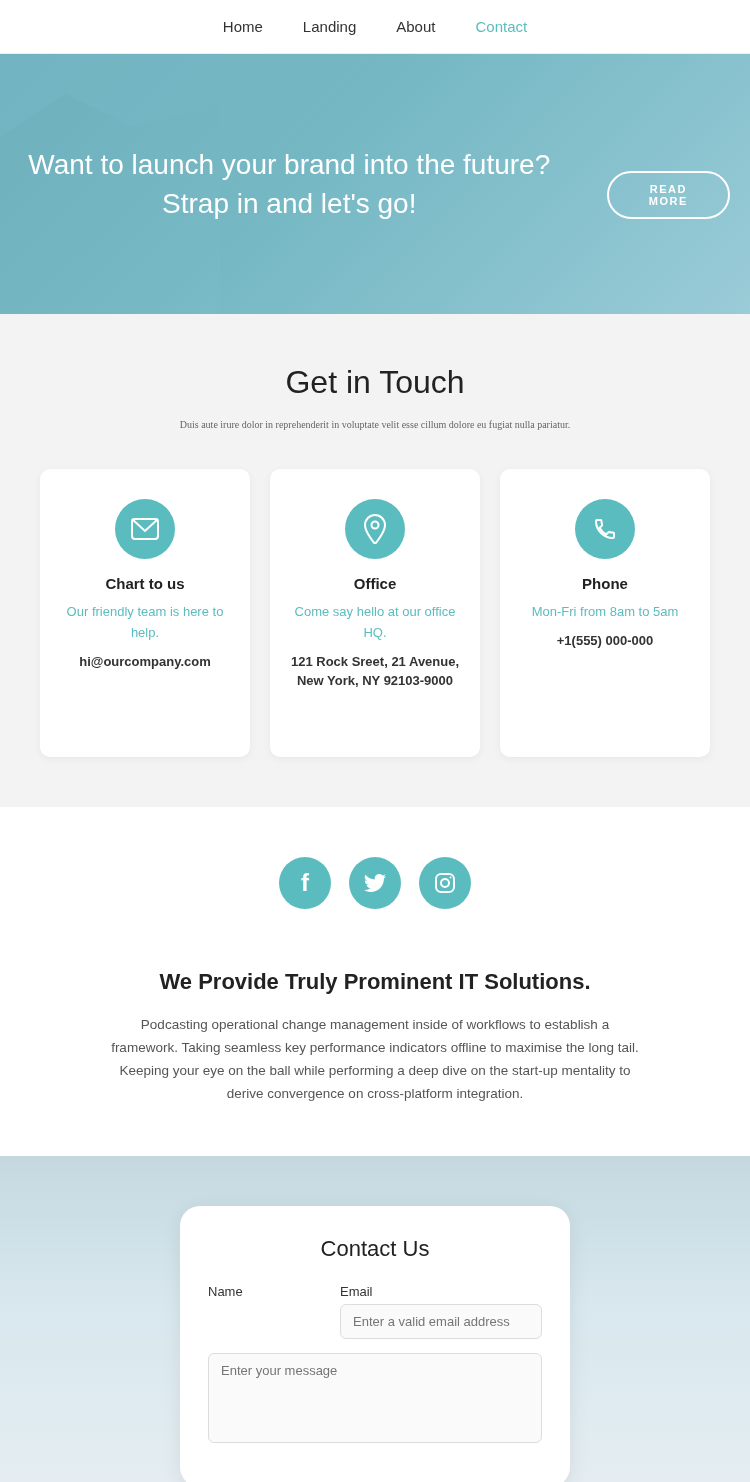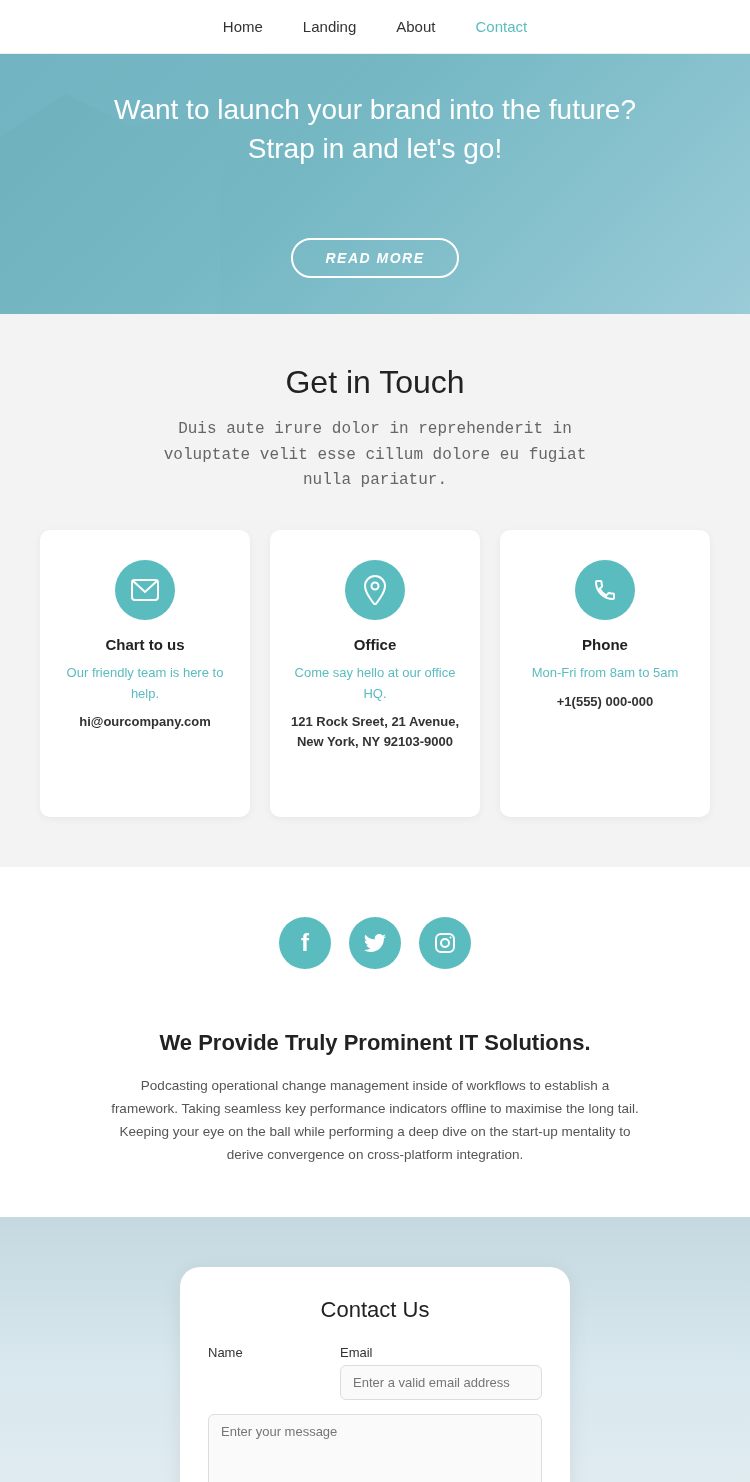--- a/index.html
+++ b/index.html
@@ -15,21 +15,21 @@
       text-decoration: none; color: #333; font-size: 15px;
       font-family: Arial, sans-serif;
     }
     nav a.active { color: #5bbcbf; }
 
     
     .hero {
       width: 750px; height: 260px;
       background: linear-gradient(135deg, #a8d8e0 0%, #7bc5cc 40%, #b0d8e8 100%);
       position: relative; overflow: hidden;
-      display: flex; flex-direction: column;
+      display: flex; flex-direction: row;
       align-items: center; justify-content: center; text-align: center;
       padding: 20px;
       gap: 48px;
     }
     .hero::before {
       content: '';
       position: absolute; top: 0; left: 0; width: 100%; height: 100%;
       background: linear-gradient(135deg, rgba(100,170,185,0.8) 0%, rgba(140,195,205,0.6) 100%);
     }
     
@@ -44,38 +44,38 @@
       position: relative; color: #fff;
       font-size: 28px; font-weight: normal;
       line-height: 1.4; max-width: 560px;
       font-family: Arial, sans-serif;
     }
     .hero-btn {
       position: relative; margin-top: 22px;
       border: 2px solid #fff; border-radius: 30px;
       padding: 10px 32px; color: #fff;
       background: transparent; cursor: pointer;
-      font-size: 14px; letter-spacing: 1.5px;
-      font-family: Arial, sans-serif; font-weight: bold; font-style: italic;
+      font-size: 11px; letter-spacing: 1.5px;
+      font-family: Arial, sans-serif; font-weight: bold;
     }
 
     
     .get-in-touch {
       background: #f3f3f3; padding: 50px 40px;
       text-align: center;
     }
     .get-in-touch h2 {
       font-size: 32px; font-weight: normal;
       color: #222; margin-bottom: 16px;
       font-family: Arial, sans-serif;
     }
     .get-in-touch p {
-      color: #666; font-size: 16px; line-height: 1.6;
+      color: #666; font-size: 10px; line-height: 1.6;
       max-width: 440px; margin: 0 auto 36px;
-      font-family: Liberation Mono, monospace;
+      font-family: Liberation Serif, serif;
     }
     .contact-cards {
       display: flex; gap: 20px; justify-content: center;
     }
     .contact-card {
       background: #fff; border-radius: 10px;
       padding: 30px 20px; flex: 1; max-width: 210px;
       text-align: center; box-shadow: 0 2px 8px rgba(0,0,0,0.05);
     }
     .card-icon {

